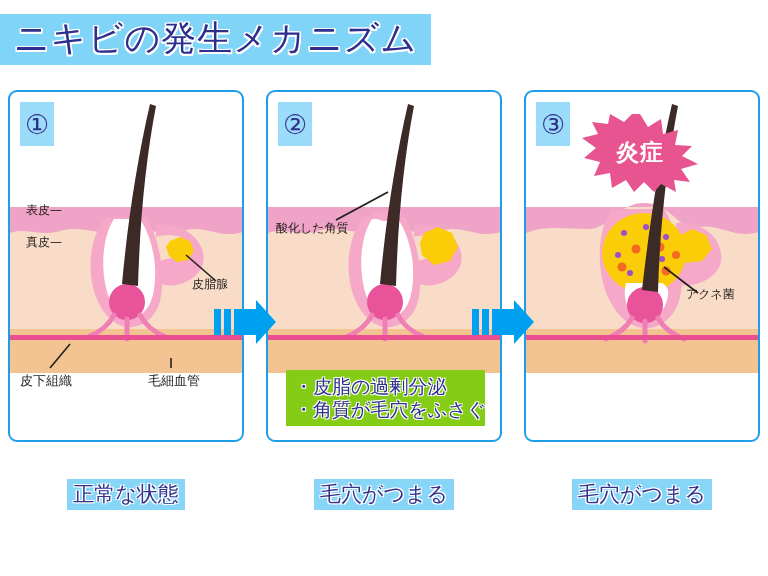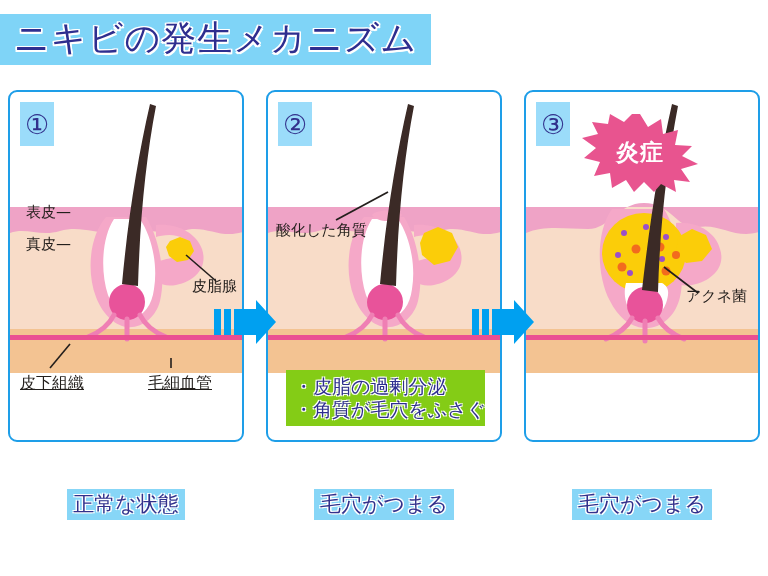--- a/index.html
+++ b/index.html
@@ -76,26 +76,26 @@
     height: 176px;
   }
   #panel-1 .skin, #panel-2 .skin, #panel-3 .skin { top: 105px; }
 
   .skin svg { display: block; }
 
   
   .lbl {
     position: absolute;
     color: #231f1c;
-    font-size: 15px;
+    font-size: 12px;
     line-height: 1.15;
     white-space: nowrap;
     z-index: 8;
   }
-  .lbl-sm { font-size: 16px; text-decoration: underline; }
+  .lbl-sm { font-size: 13px; }
 
   
   .caption-box {
     position: absolute;
     left: 18px;
     bottom: 14px;
     width: 199px;
     background: #84cc16;
     color: #2e2e8f;
     font-size: 19px;
@@ -135,21 +135,21 @@
     color: #ffffff;
     font-size: 23px;
     letter-spacing: 1px;
     padding-bottom: 2px;
     box-sizing: border-box;
   }
 
   
   .foot {
     position: absolute;
-    top: 489px;
+    top: 479px;
     width: 236px;
     text-align: center;
   }
   #foot-1 { left: 8px; }
   #foot-2 { left: 266px; }
   #foot-3 { left: 524px; }
   .foot span {
     display: inline-block;
     background: #87d6f7;
     color: #32318c;

